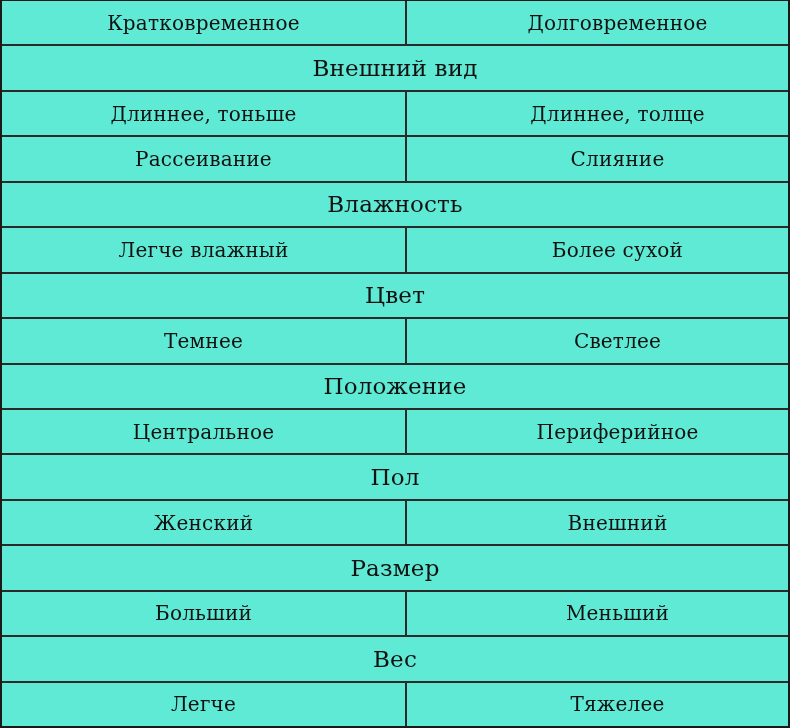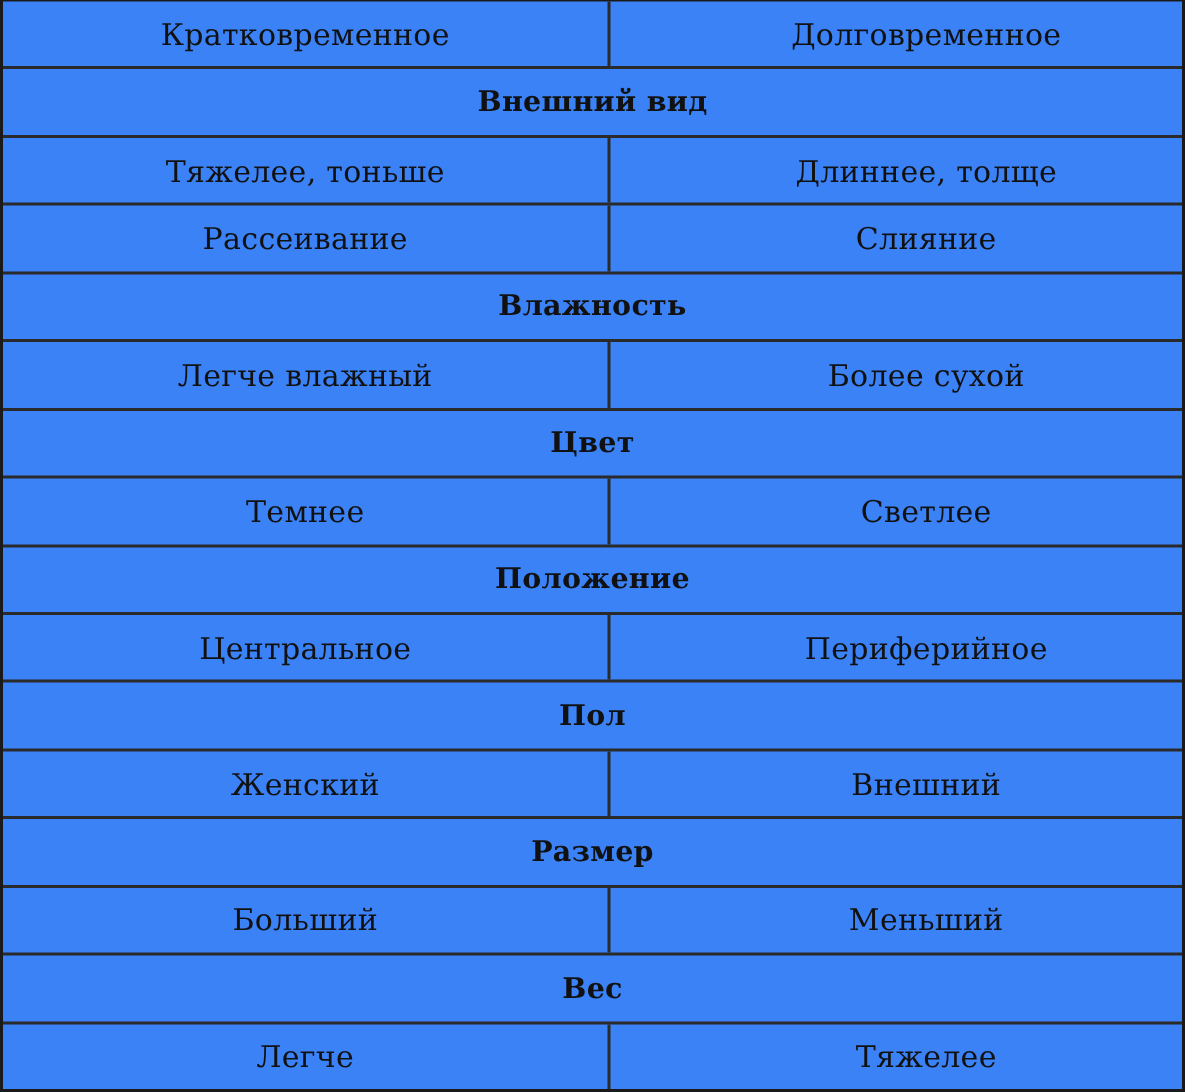--- a/index.html
+++ b/index.html
@@ -16,21 +16,21 @@
       position: relative;
       width: 790px;
       height: 728px;
       box-sizing: border-box;
       border: 2px solid #1a1a1a;
       border-top-width: 1px;
       display: flex;
       flex-direction: column;
       font-family: "DejaVu Serif", "Liberation Serif", serif;
       color: #111;
-      background: #3b82f6;
+      background: #5eead4;
     }
     .row {
       flex: 1 1 0;
       display: flex;
       box-sizing: border-box;
       border-bottom: 2px solid #2a2a2a;
     }
     .row:last-child {
       border-bottom: none;
     }
@@ -46,38 +46,38 @@
     .cell.left {
       width: 405px;
       border-right: 2px solid #2a2a2a;
     }
     .cell.right {
       flex: 1;
       padding-left: 40px;
     }
     .cell.full {
       flex: 1;
-      font-weight: bold;
-      font-size: 19px;
+      font-weight: normal;
+      font-size: 23px;
     }
   </style>
 </head>
 <body>
 
 <div class="tbl">
   <div class="row">
     <div class="cell left">Кратковременное</div>
     <div class="cell right">Долговременное</div>
   </div>
 
   <div class="row">
     <div class="cell full">Внешний вид</div>
   </div>
   <div class="row">
-    <div class="cell left">Тяжелее, тоньше</div>
+    <div class="cell left">Длиннее, тоньше</div>
     <div class="cell right">Длиннее, толще</div>
   </div>
 
   <div class="row">
     <div class="cell left">Рассеивание</div>
     <div class="cell right">Слияние</div>
   </div>
 
   <div class="row">
     <div class="cell full">Влажность</div>

